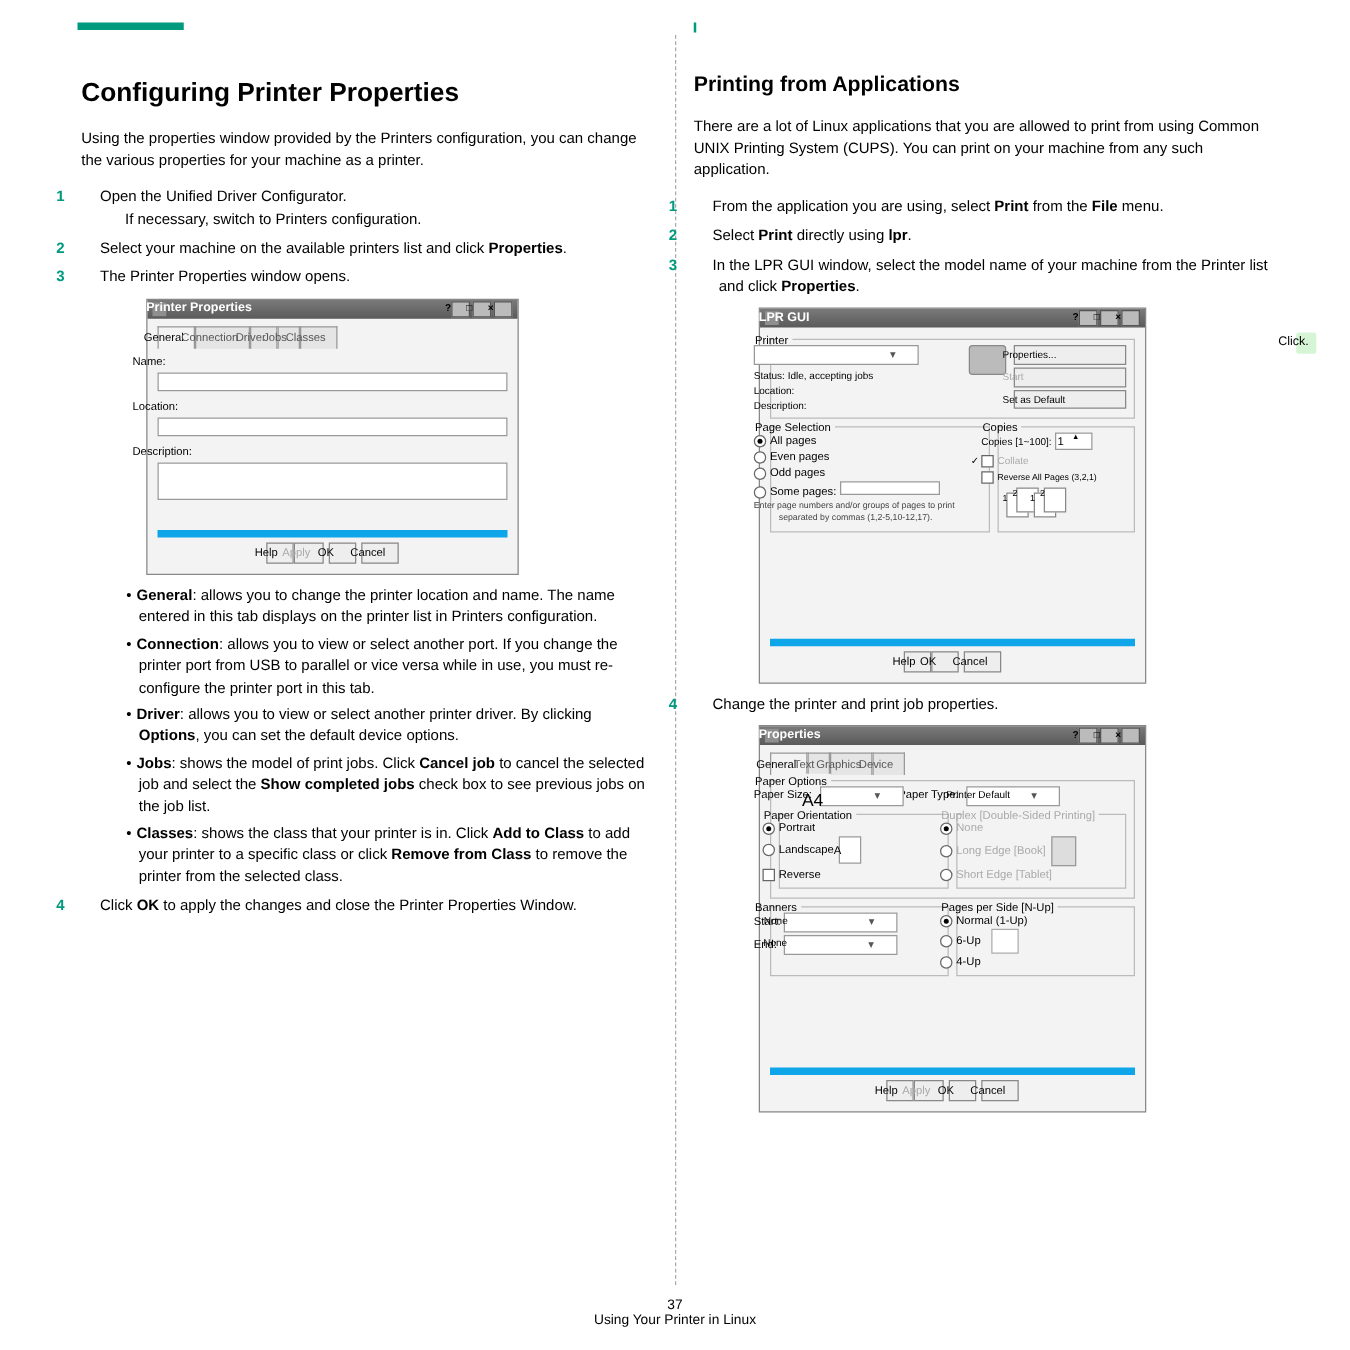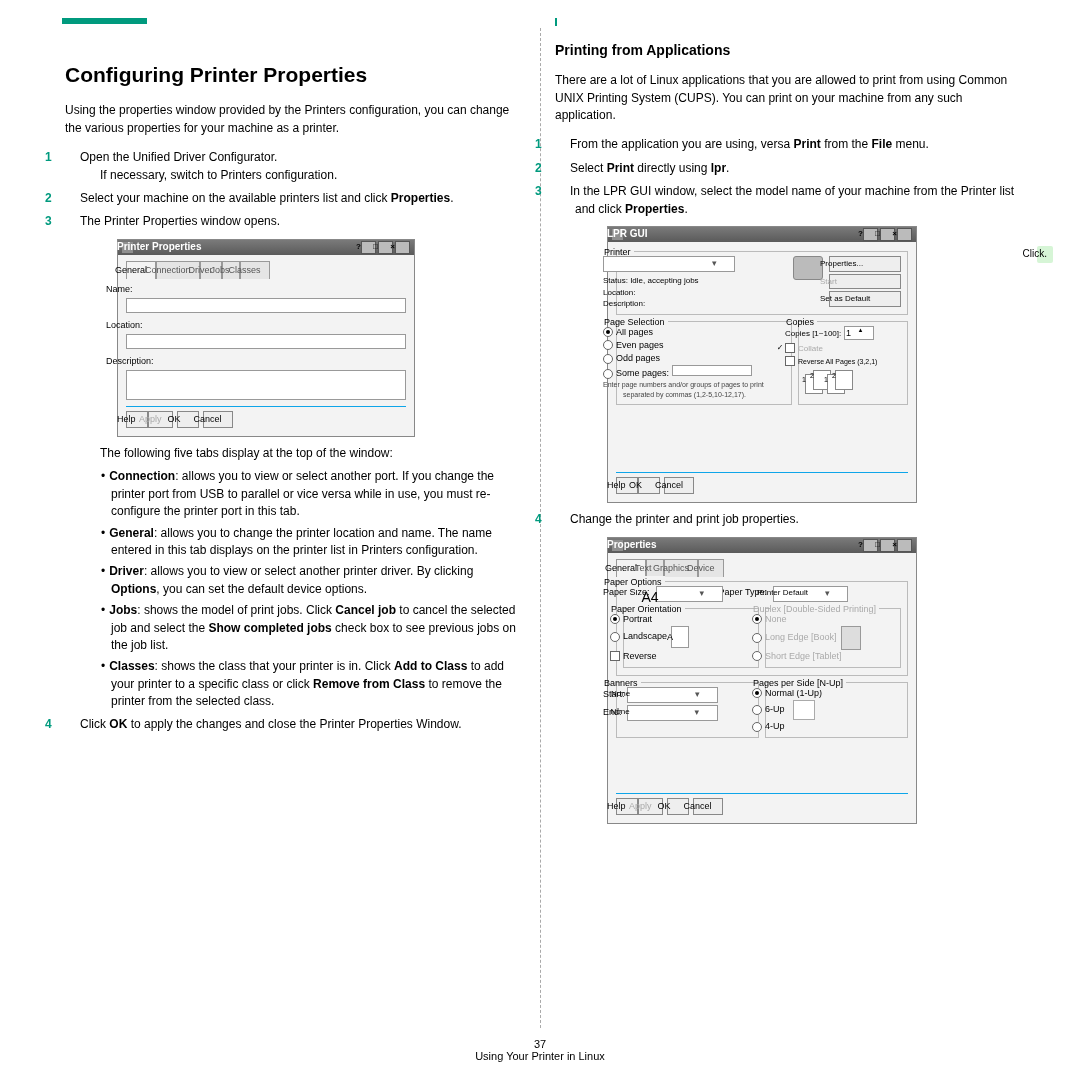--- a/index.html
+++ b/index.html
@@ -1,19 +1,19 @@
 <!DOCTYPE html>
 <html><head>
 <meta charset="utf-8">
 <style>
 body{margin:0;background:#fff;font-family:Verdana,Arial,sans-serif;color:#000;width:1080px;height:1080px;position:relative}
 .page{display:flex;padding:30px 50px 0 50px;position:relative}
 .col{width:460px;padding:0 15px;font-size:12px;line-height:1.45}
 .col h1{font-family:Liberation Sans, sans-serif;font-size:21px;font-weight:bold;margin:30px 0 8px 0}
-.col h2{font-family:Arial,sans-serif;font-size:14px;font-weight:bold;margin:10px 0 6px 0}
+.col h2{font-family:Arial,sans-serif;font-size:17px;font-weight:bold;margin:26px 0 6px 0}
 .accent-top{position:absolute;top:18px;left:62px;width:85px;height:6px;background:#009a7e}
 .accent-right{position:absolute;top:18px;left:555px;width:2px;height:8px;background:#009a7e}
 .divider{position:absolute;top:28px;left:540px;border-left:1px dashed #aaa;height:1000px}
 ol.steps{list-style:none;padding:0;margin:6px 0}
 ol.steps>li{margin-bottom:6px;padding-left:20px;text-indent:-20px}
 ol.steps>li .sn{color:#009a7e;font-weight:bold;display:inline-block;width:15px}
 .indent{margin-left:35px;margin-bottom:4px}
 ul.bul{list-style:none;padding:0;margin:6px 0 6px 16px}
 ul.bul>li{margin-bottom:4px;padding-left:10px;text-indent:-10px}
 ul.bul>li::before{content:"•";margin-right:4px}
@@ -22,21 +22,21 @@
 .tbar .ttl{flex:1;text-align:left}
 .tbar .wbtn{width:13px;height:11px;background:#bbb;border:1px solid #555;margin-left:2px;text-align:center;line-height:10px;font-size:8px;color:#000}
 .tbar .icon{width:11px;height:11px;background:#8f8f8f;margin-right:4px}
 .body{padding:6px 8px}
 .tabs{display:flex;gap:0;margin-bottom:4px}
 .tab{border:1px solid #999;border-bottom:none;padding:2px 8px;background:#f3f3f3;font-size:9px}
 .tab.inactive{background:#e5e5e5;color:#555}
 .field-lbl{font-size:9px;margin-top:4px}
 .txt{width:100%;height:15px;border:1px solid #999;background:#fff;margin:2px 0 6px 0;box-sizing:border-box}
 .txt.tall{height:30px}
-.btnrow{display:flex;justify-content:flex-start;padding:4px 0 2px 0;border-top:1px solid #0ea5e9;margin-top:6px}
+.btnrow{display:flex;justify-content:center;padding:4px 0 2px 0;border-top:6px solid #0ea5e9;margin-top:24px}
 .btnrow .right{display:flex;gap:4px}
 .btn{border:1px solid #888;background:#eee;padding:1px 10px;font-size:9px}
 .btn.dis{color:#aaa}
 .groupbox{border:1px solid #bbb;margin:3px 0;padding:4px 6px;font-size:9px;position:relative}
 .groupbox .glbl{position:absolute;top:-6px;left:4px;background:#f3f3f3;padding:0 3px;font-size:9px}
 .row{display:flex;gap:6px}
 .row .half{flex:1}
 .sel{border:1px solid #999;background:#fff;height:14px;width:120px;position:relative;display:inline-block;vertical-align:middle}
 .sel::after{content:"▾";position:absolute;right:2px;top:0;font-size:9px;color:#555}
 .radio,.chk{display:inline-block;width:8px;height:8px;border:1px solid #666;border-radius:50%;margin-right:3px;vertical-align:middle;background:#fff}
@@ -100,38 +100,37 @@
        <span class="btn">Help</span>
        <span class="right">
         <span class="btn dis">Apply</span>
         <span class="btn">OK</span>
         <span class="btn">Cancel</span>
        </span>
       </div>
      </div>
     </div>
 
-    <div class="indent">The following five tabs display at the top of the window:</div>
     <ul class="bul">
+     <li><b>General</b><span>: allows you to change the printer location and name. The name entered in this tab displays on the printer list in Printers configuration.</span></li>
      <li><b>Connection</b><span>: allows you to view or select another port. If you change the printer port from USB to parallel or vice versa while in use, you must re-configure the printer port in this tab.</span></li>
-     <li><b>General</b><span>: allows you to change the printer location and name. The name entered in this tab displays on the printer list in Printers configuration.</span></li>
      <li><b>Driver</b><span>: allows you to view or select another printer driver. By clicking </span><b>Options</b><span>, you can set the default device options.</span></li>
      <li><b>Jobs</b><span>: shows the model of print jobs. Click </span><b>Cancel job</b><span> to cancel the selected job and select the </span><b>Show completed jobs</b><span> check box to see previous jobs on the job list.</span></li>
      <li><b>Classes</b><span>: shows the class that your printer is in. Click </span><b>Add to Class</b><span> to add your printer to a specific class or click </span><b>Remove from Class</b><span> to remove the printer from the selected class.</span></li>
     </ul>
    </li>
    <li><span class="sn">4</span><span>Click </span><b>OK</b><span> to apply the changes and close the Printer Properties Window.</span></li>
   </ol>
  </div>
 
  <div class="col">
   <h2>Printing from Applications</h2>
   <p>There are a lot of Linux applications that you are allowed to print from using Common UNIX Printing System (CUPS). You can print on your machine from any such application.</p>
   <ol class="steps">
-   <li><span class="sn">1</span><span>From the application you are using, versa </span><b>Print</b><span> from the </span><b>File</b><span> menu.</span></li>
+   <li><span class="sn">1</span><span>From the application you are using, select </span><b>Print</b><span> from the </span><b>File</b><span> menu.</span></li>
    <li><span class="sn">2</span><span>Select </span><b>Print</b><span> directly using </span><b>lpr</b><span>.</span></li>
    <li><span class="sn">3</span><span>In the LPR GUI window, select the model name of your machine from the Printer list and click </span><b>Properties</b><span>.</span>
 
     
     <div style="position:relative">
      <div class="note" style="right:-38px;top:20px">Click.</div>
      <div class="win" style="width:308px">
       <div class="tbar">
        <span class="icon"></span>
        <span class="ttl">LPR GUI</span>
@@ -143,21 +142,21 @@
        <div class="groupbox">
         <span class="glbl">Printer</span>
         <div class="row">
          <div class="half">
           <div class="sel" style="width:130px"></div>
           <div style="font-size:8px;margin-top:3px">Status: Idle, accepting jobs</div>
           <div style="font-size:8px">Location:</div>
           <div style="font-size:8px">Description:</div>
          </div>
          <div style="text-align:center"><span class="printer-icon"></span></div>
-         <div style="width:72px">
+         <div style="width:90px">
           <div class="btn" style="margin-bottom:2px;font-size:8px">Properties...</div>
           <div class="btn dis" style="margin-bottom:2px;font-size:8px">Start</div>
           <div class="btn" style="font-size:8px">Set as Default</div>
          </div>
         </div>
        </div>
        <div class="row">
         <div class="groupbox half">
          <span class="glbl">Page Selection</span>
          <div><span class="radio on"></span><span>All pages</span></div>

